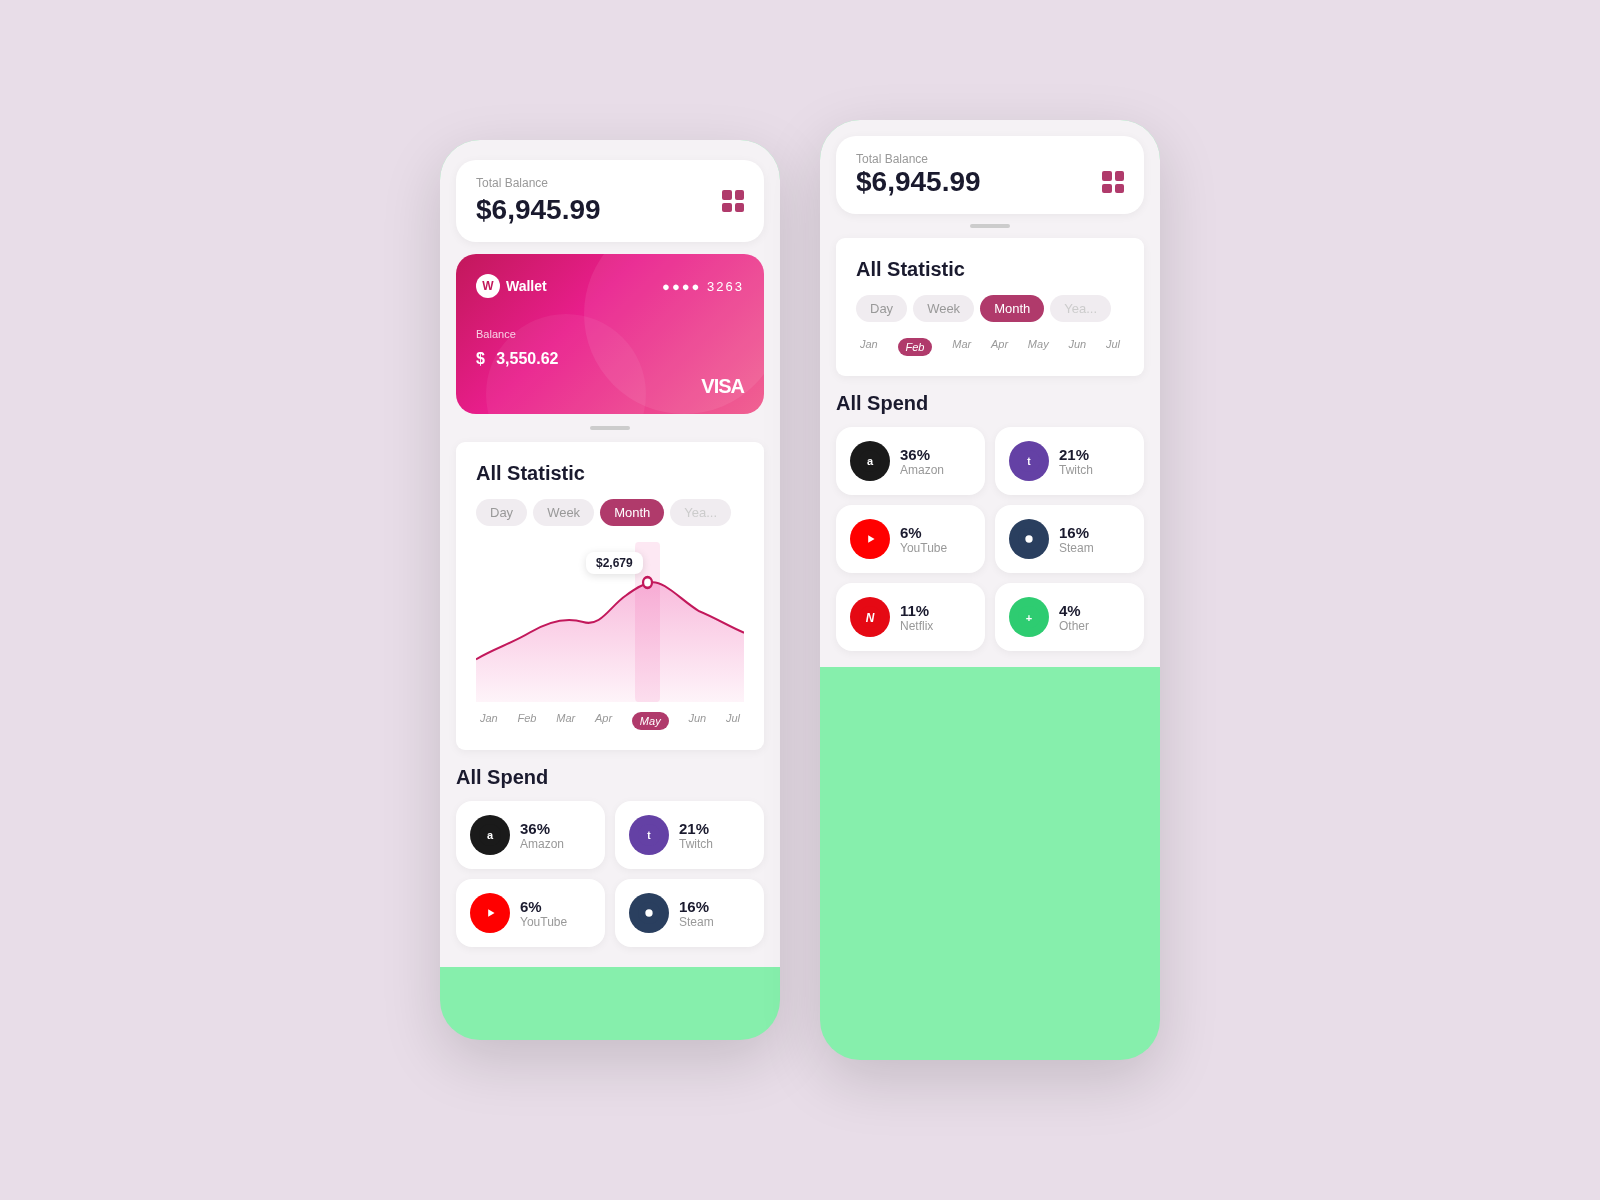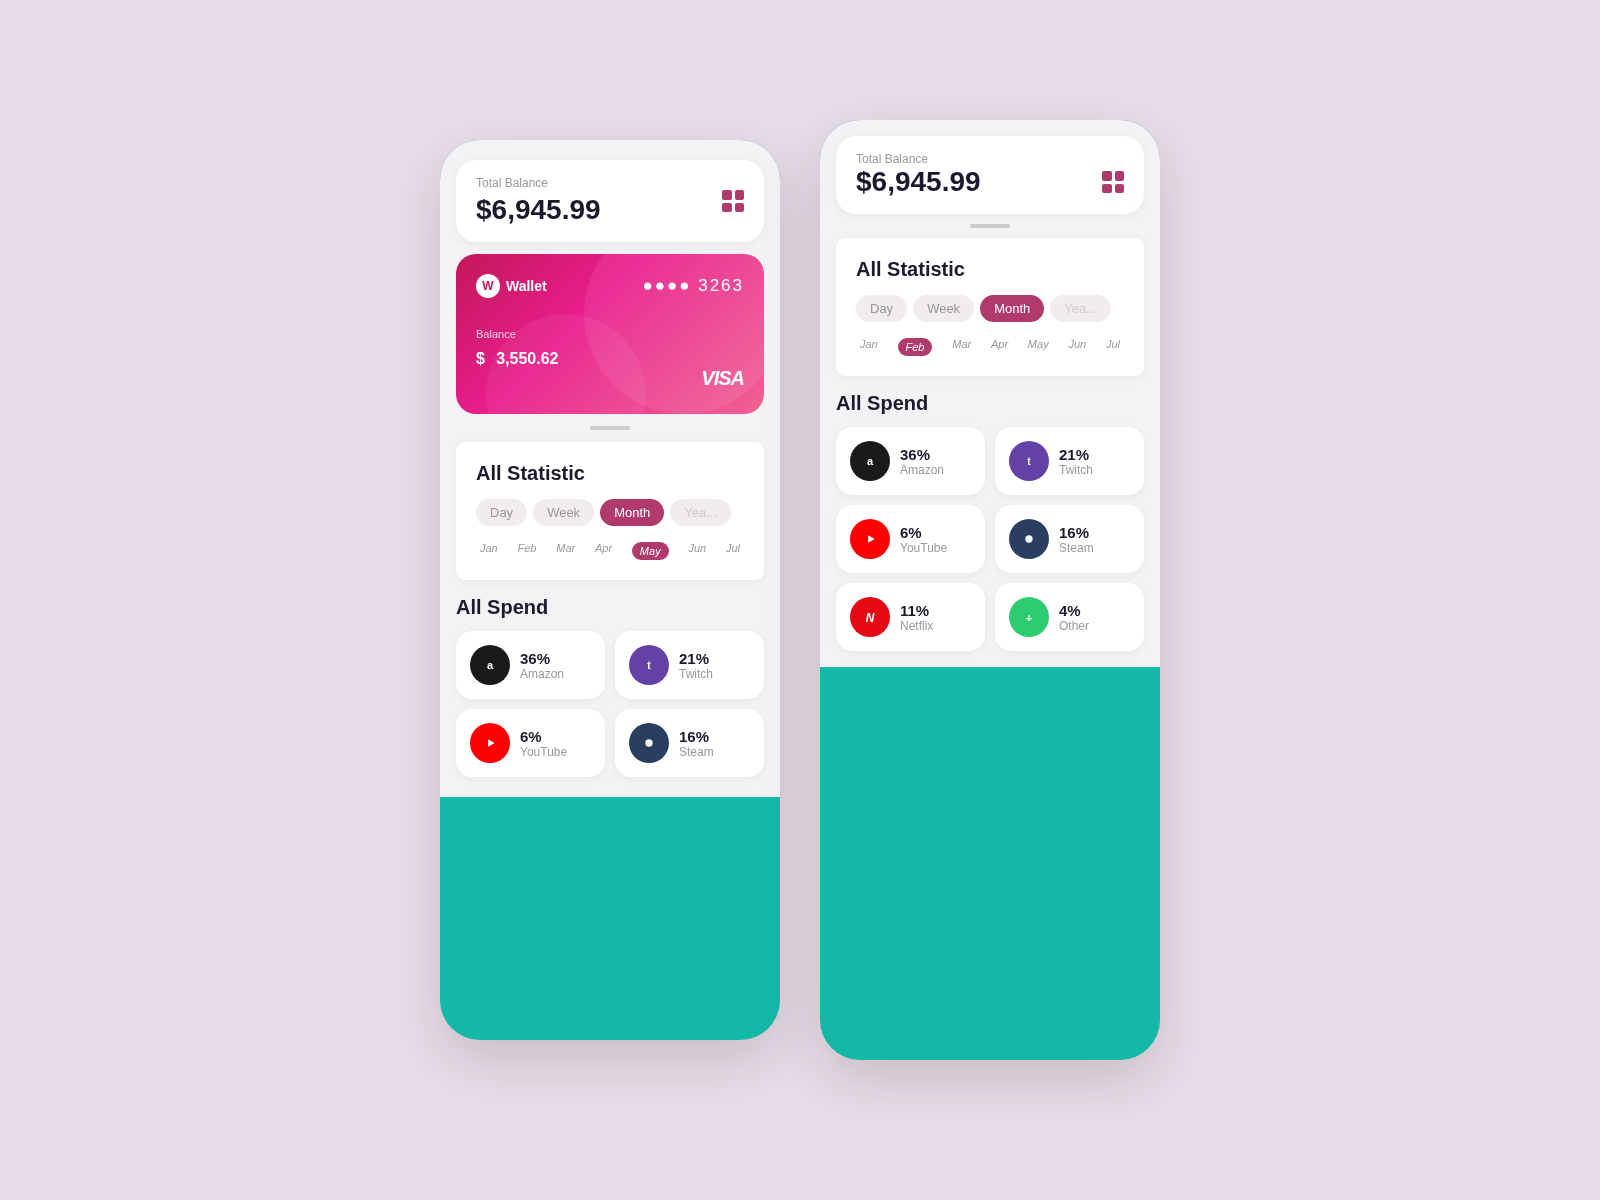--- a/index.html
+++ b/index.html
@@ -14,21 +14,21 @@
     }
     .scene {
       display: flex;
       gap: 40px;
       align-items: flex-start;
       padding: 60px;
     }
 
     
     .phone {
-      background: #14b8a6;
+      background: #86efac;
       border-radius: 40px;
       overflow: hidden;
       box-shadow: 0 20px 60px rgba(0,0,0,0.15);
       position: relative;
     }
     .phone-left {
       width: 340px;
       min-height: 900px;
     }
     .phone-right {
@@ -130,45 +130,44 @@
       background: white;
       border-radius: 50%;
       display: flex;
       align-items: center;
       justify-content: center;
       color: #c2185b;
       font-weight: 900;
       font-size: 12px;
     }
     .cc-dots {
-      font-size: 17px;
+      font-size: 13px;
       letter-spacing: 2px;
     }
     .cc-balance-label {
       font-size: 11px;
       opacity: 0.8;
       margin-bottom: 0;
     }
     .cc-balance {
       font-size: 26px;
       font-weight: 700;
       position: relative;
       z-index: 1;
     }
     .cc-balance span {
       font-size: 16px;
       margin-right: 4px;
     }
     .visa-logo {
       position: absolute;
-      bottom: 24px;
+      bottom: 16px;
       right: 20px;
       font-size: 20px;
       font-weight: 900;
-      font-style: italic;
       color: white;
       letter-spacing: -1px;
       z-index: 1;
     }
 
     
     .scroll-bar {
       width: 40px;
       height: 4px;
       background: #ccc;
@@ -382,20 +381,40 @@
 
       <div class="stats-card">
         <div class="stats-title">All Statistic</div>
         <div class="period-tabs">
           <button class="period-tab inactive">Day</button>
           <button class="period-tab inactive">Week</button>
           <button class="period-tab active">Month</button>
           <button class="period-tab truncated">Yea...</button>
         </div>
 
+        <div class="chart-container">
+          <svg class="chart-svg" viewBox="0 0 300 150" preserveAspectRatio="none">
+
+            <defs>
+              <linearGradient id="pinkGrad" x1="0" y1="0" x2="0" y2="1">
+                <stop offset="0%" stop-color="#e91e8c" stop-opacity="0.3"></stop>
+                <stop offset="100%" stop-color="#e91e8c" stop-opacity="0.05"></stop>
+              </linearGradient>
+            </defs>
+
+            <rect x="178" y="0" width="28" height="150" fill="#e91e8c" opacity="0.1" rx="4"></rect>
+
+            <path d="M0,110 C20,100 40,95 60,85 C80,75 100,70 120,75 C140,80 150,60 168,50 C178,44 185,40 195,38 C210,35 230,55 250,65 C270,72 285,80 300,85 L300,150 L0,150 Z" fill="url(#pinkGrad)"></path>
+
+            <path d="M0,110 C20,100 40,95 60,85 C80,75 100,70 120,75 C140,80 150,60 168,50 C178,44 185,40 195,38 C210,35 230,55 250,65 C270,72 285,80 300,85" fill="none" stroke="#c2185b" stroke-width="2"></path>
+
+            <circle cx="192" cy="38" r="5" fill="white" stroke="#c2185b" stroke-width="2.5"></circle>
+          </svg>
+          <div class="chart-tooltip" style="top:10px; left:110px;">$2,679</div>
+        </div>
 
         <div class="month-labels">
           <span class="month-label">Jan</span>
           <span class="month-label">Feb</span>
           <span class="month-label">Mar</span>
           <span class="month-label">Apr</span>
           <span class="month-label active">May</span>
           <span class="month-label">Jun</span>
           <span class="month-label">Jul</span>
         </div>

